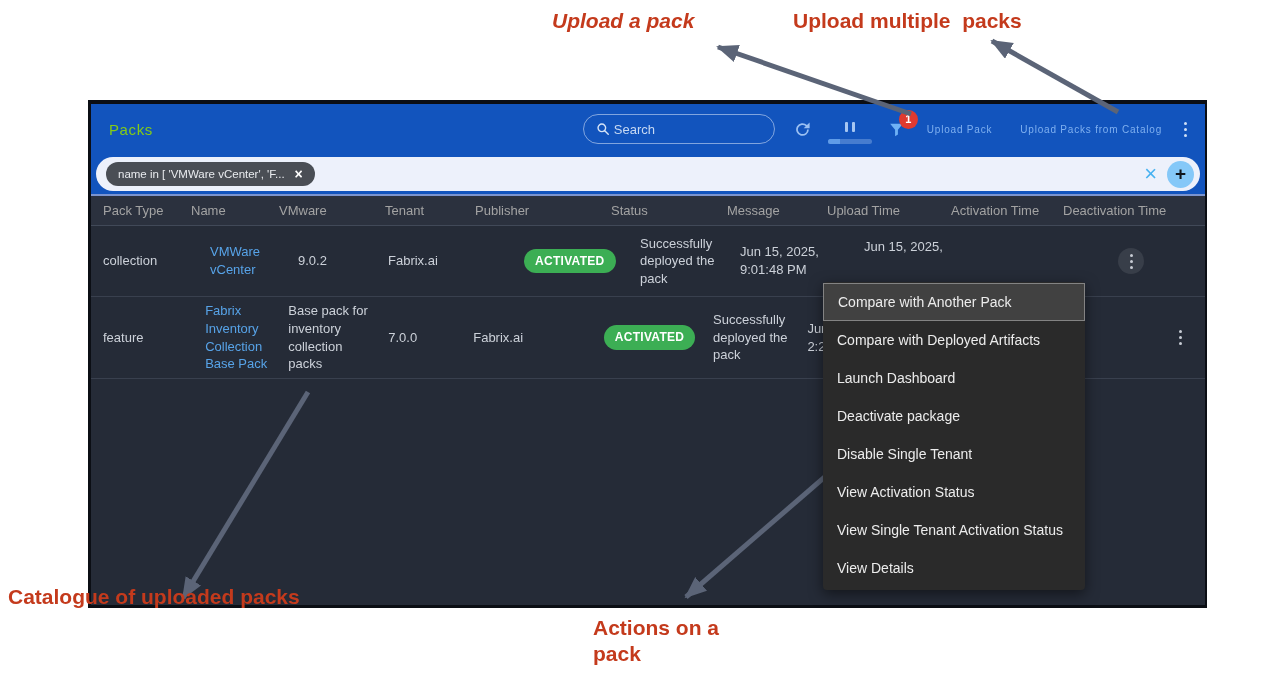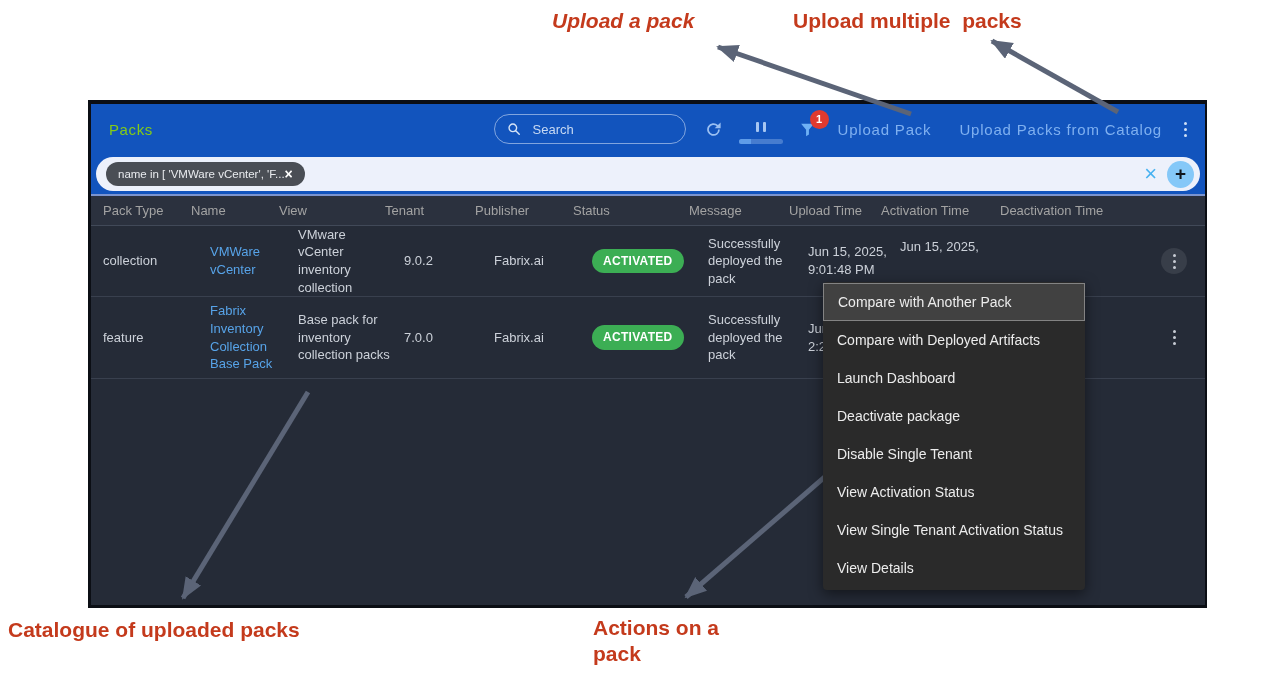--- a/index.html
+++ b/index.html
@@ -2,70 +2,70 @@
 <html><head>
 <meta charset="utf-8">
 <style>
   * { margin:0; padding:0; box-sizing:border-box; }
   html,body { width:1280px; height:679px; background:#ffffff; font-family:"Liberation Sans", sans-serif; overflow:hidden; position:relative; }
 
   
   .anno { position:absolute; color:#c43a1c; font-weight:700; font-size:21px; line-height:26px; white-space:pre; z-index:20; }
   #anno-upload-one   { left:552px; top:8px;font-style:italic; }
   #anno-upload-multi { left:793px; top:8px; }
-  #anno-catalogue    { left:8px;  top:617px; }
+  #anno-catalogue    { left:8px;  top:584px; }
   #anno-actions      { left:593px; top:615px; width:150px; white-space:normal; }
 
   #arrow-layer { position:absolute; left:0; top:0; width:1280px; height:679px; z-index:5; pointer-events:none; }
 
   
   .window { position:absolute; left:88px; top:100px; width:1119px; height:508px;
             background:#252b37; border:2px solid #0b0e14; border-top-width:4px; border-left-width:3px; border-bottom-width:3px; }
 
   
   .app-header { height:50px; background:#1254bd; display:flex; align-items:center; padding:0 18px; }
   .app-title { color:#84cc16; font-size:15px; letter-spacing:0.6px; }
   .search-pill { margin-left:auto; width:192px; height:30px; border:1.5px solid rgba(220,232,250,0.55); border-radius:16px;
-                 display:flex; align-items:center; padding:0 12px; gap:12px; }
+                 display:flex; align-items:center; padding:0 12px; gap:4px; }
   .search-pill input { background:transparent; border:none; outline:none; color:#d6e4f7; font-size:13px; width:130px; font-family:"Liberation Sans", sans-serif; }
   .search-pill input::placeholder { color:#c7d9f3; opacity:1; }
   .hdr-icons { display:flex; align-items:center; margin-left:18px; gap:16px; }
   .icon-btn { position:relative; display:flex; align-items:center; justify-content:center; cursor:pointer; }
   .pause-wrap { display:flex; flex-direction:column; align-items:center; gap:7px; margin-top:8px; }
   .pause-bars { display:flex; gap:4px; }
   .pause-bars i { width:3px; height:10px; background:#a6c6f2; border-radius:1px; }
   .mini-progress { width:44px; height:5px; border-radius:3px; background:rgba(170,200,240,0.35); overflow:hidden; }
   .mini-progress i { display:block; width:12px; height:100%; background:#5f9ce8; }
   .badge { position:absolute; top:-11px; right:-13px; min-width:19px; height:19px; border-radius:50%; background:#e03a30; color:#fff;
            font-size:11px; font-weight:700; display:flex; align-items:center; justify-content:center; }
-  .hdr-link { color:#7fb0f0; font-size:15px; letter-spacing:0.8px; cursor:pointer; white-space:nowrap; }
+  .hdr-link { color:#7fb0f0; font-size:10px; letter-spacing:0.8px; cursor:pointer; white-space:nowrap; }
   .hdr-link.first { margin-left:6px; }
   .kebab { display:flex; flex-direction:column; gap:3px; align-items:center; cursor:pointer; }
   .kebab i { width:3px; height:3px; border-radius:50%; background:#cfe0f5; }
 
   
   .filter-row { height:40px; background:#1254bd; display:flex; align-items:center; padding:0 5px; }
   .filter-bar { flex:1; height:34px; background:#edf1fb; border-radius:17px; display:flex; align-items:center; padding:0 6px 0 10px; gap:10px; }
-  .chip { height:24px; background:#4a4e55; border-radius:12px; display:flex; align-items:center; padding:0 12px; }
+  .chip { height:24px; background:#4a4e55; border-radius:12px; display:flex; align-items:center; padding:0 12px; gap:10px; }
   .chip span { color:#e9ebef; font-size:11.5px; white-space:nowrap; }
   .chip .chip-x { color:#ffffff; font-size:14px; font-weight:700; cursor:pointer; line-height:1; }
   .filter-spacer { flex:1; }
   .clear-x { color:#47b2f1; font-size:22px; line-height:1; cursor:pointer; font-weight:400; }
   .plus-btn { width:27px; height:27px; border-radius:50%; background:#85c8f8; color:#10151c; font-size:19px; font-weight:700;
               display:flex; align-items:center; justify-content:center; cursor:pointer; }
 
   
   .thead { height:32px; background:#2b313e; border-top:2px solid #7b94cf; border-bottom:1px solid #414958;
            display:flex; align-items:center; padding-left:12px; color:#a3a3a3; font-size:13px; }
   .trow { display:flex; align-items:center; padding-left:12px; color:#ccd1d9; font-size:13px; border-bottom:1px solid #39404e; }
   .trow.r1 { height:71px; }
   .trow.r2 { height:82px; }
   .cell { padding-right:12px; line-height:1.35; }
   .c0{width:88px;} .c1{width:88px;} .c2{width:106px;} .c3{width:90px;} .c4{width:98px;}
-  .c5{width:116px;} .c6{width:100px;} .c7{width:92px;} .c8{width:112px;} .c9{width:118px;margin-left:7px;} .c10{flex:1;}
+  .c5{width:116px;margin-left:38px;} .c6{width:100px;} .c7{width:92px;} .c8{width:112px;margin-left:32px;} .c9{width:118px;} .c10{flex:1;}
   .link { color:#57a3e8; cursor:pointer;margin-left:19px; }
   .status-badge { display:inline-block; background:#3cae54; color:#ffffff; font-weight:700; font-size:12px;
                   padding:4px 11px; border-radius:13px; letter-spacing:0.3px;text-align:right; }
   .row-kebab { margin-left:24px; width:26px; height:26px; border-radius:50%; display:flex; flex-direction:column; gap:3px;
                align-items:center; justify-content:center; cursor:pointer; }
   .row-kebab.hover { background:rgba(255,255,255,0.09); }
   .row-kebab i { width:3px; height:3px; border-radius:50%; background:#c7ccd4; }
 
   
   .menu { position:absolute; left:732px; top:178px; width:262px; height:308px; background:#2a2a2a; border-radius:4px;
@@ -149,35 +149,34 @@
       </span>
       <span class="filter-spacer"></span>
       <span class="clear-x">×</span>
       <span class="plus-btn">+</span>
     </div>
   </div>
 
   <div class="thead">
     <span class="cell c0">Pack Type</span>
     <span class="cell c1">Name</span>
-    <span class="cell c2">View</span>
+    <span class="cell c2">VMware</span>
     <span class="cell c3">Tenant</span>
     <span class="cell c4">Publisher</span>
     <span class="cell c5">Status</span>
     <span class="cell c6">Message</span>
     <span class="cell c7">Upload Time</span>
     <span class="cell c8">Activation Time</span>
     <span class="cell c9">Deactivation Time</span>
     <span class="cell c10"></span>
   </div>
 
   <div class="trow r1">
     <span class="cell c0">collection</span>
     <span class="cell c1 link">VMWare vCenter</span>
-    <span class="cell c2">VMware vCenter inventory collection</span>
     <span class="cell c3">9.0.2</span>
     <span class="cell c4">Fabrix.ai</span>
     <span class="cell c5"><span class="status-badge">ACTIVATED</span></span>
     <span class="cell c6">Successfully deployed the pack</span>
     <span class="cell c7">Jun 15, 2025, 9:01:48 PM</span>
     <span class="cell c8" style="align-self:flex-start; padding-top:12px;">Jun 15, 2025,</span>
     <span class="cell c9"></span>
     <span class="cell c10">
       <span class="row-kebab hover">
           <i></i>

